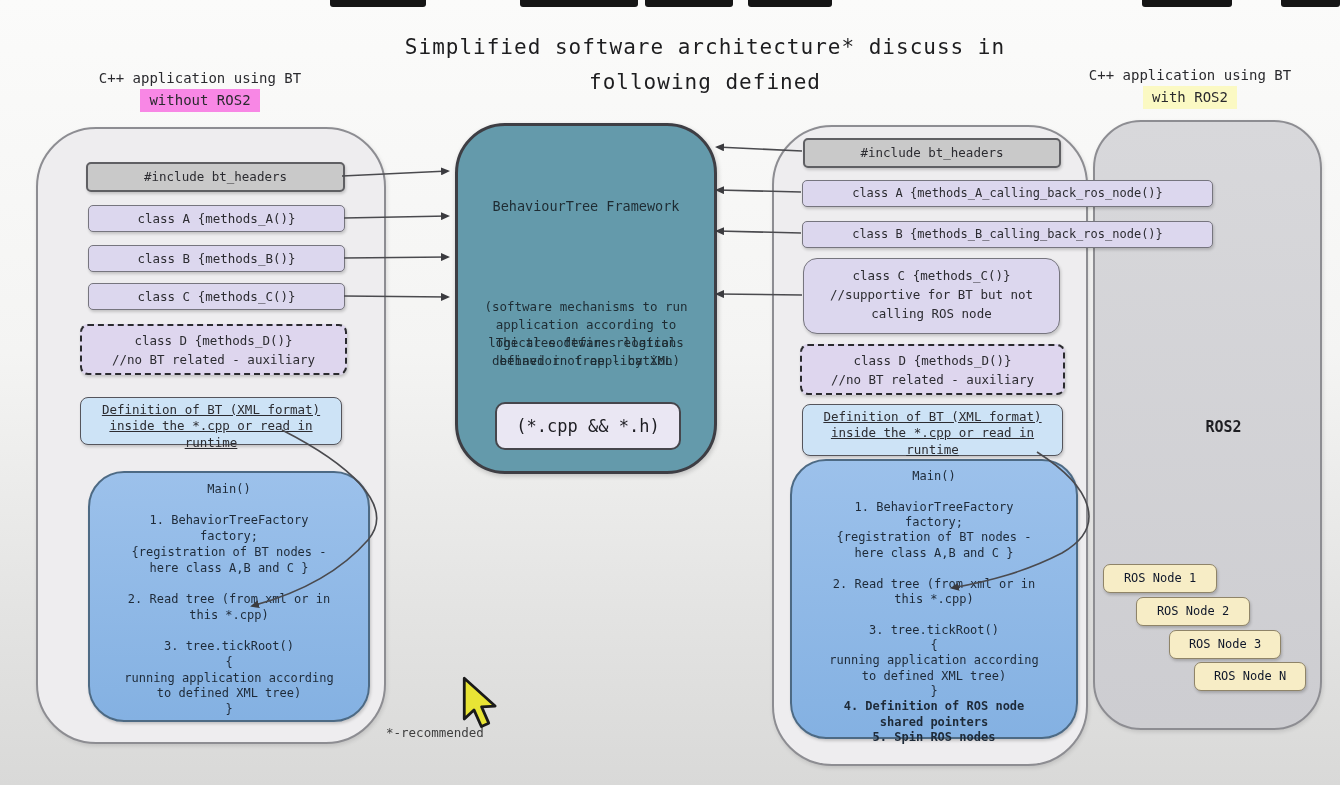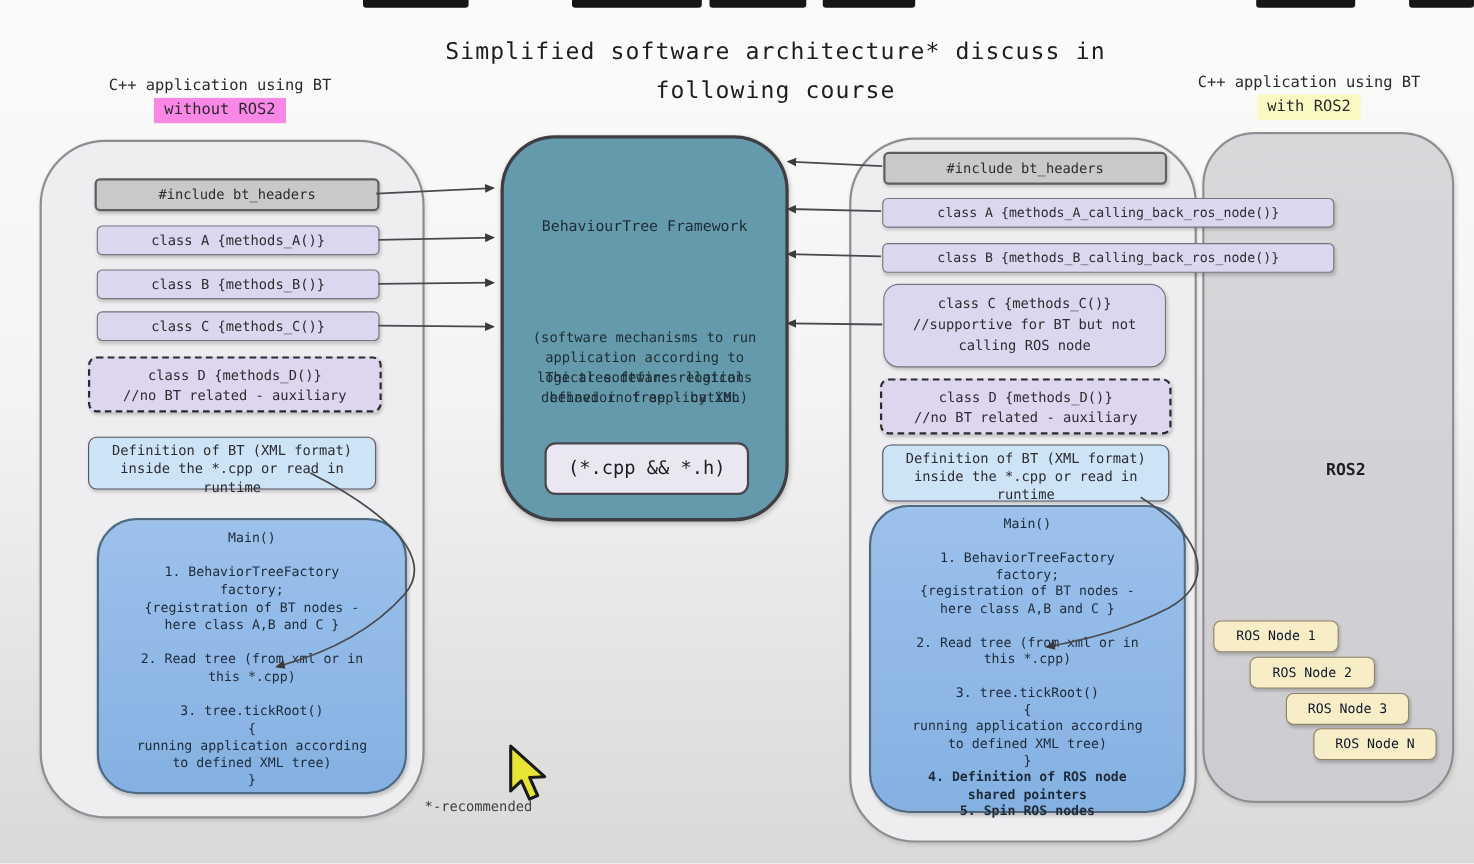--- a/index.html
+++ b/index.html
@@ -33,21 +33,21 @@
   .fw-file{position:absolute;left:37px;top:276px;width:182px;height:44px;border-radius:10px;
            background:#eae7f3;border:2px solid #46464c;font-size:17px;color:#1d1d22;
            line-height:44px;text-align:center;}
 
   .dbox{position:absolute;text-align:center;color:#2c2c31;font-size:12.5px;
         box-shadow:1px 2px 3px rgba(0,0,0,0.18);}
   .gray{background:#c9c9c9;border:2px solid #5f5f63;border-radius:5px;}
   .lav{background:#dcd7ee;border:1.5px solid #76757e;border-radius:5px;}
   .lav-big{background:#dcd7ee;border:1.5px solid #76757e;border-radius:14px;}
   .dashed{background:#ded6ee;border:2px dashed #2a2a2e;border-radius:8px;}
-  .defbox{background:#cde3f6;border:1.5px solid #55555c;border-radius:8px;}
+  .defbox{background:#cde3f6;border:1.5px solid #55555c;border-radius:8px;text-decoration:underline;}
   .mainbox{background:linear-gradient(180deg,#9cc1eb,#84b1e2);border:2px solid #4d6a84;border-radius:36px;
            color:#1e2a38;}
   .oneline{line-height:26px;}
   .lines{white-space:pre-line;}
   .boldlines{white-space:pre-line;font-weight:bold;}
 
   .rosnode{position:absolute;width:112px;height:27px;background:#f7edc6;border:1.5px solid #8f8468;
            border-radius:7px;font-size:12px;color:#0f172a;line-height:27px;text-align:center;
            box-shadow:1px 2px 3px rgba(0,0,0,0.2);}
 
@@ -60,21 +60,21 @@
 
 <div id="stage">
 
   <div class="topbar" style="left:330px;width:96px;"></div>
   <div class="topbar" style="left:520px;width:118px;"></div>
   <div class="topbar" style="left:645px;width:88px;"></div>
   <div class="topbar" style="left:748px;width:84px;"></div>
   <div class="topbar" style="left:1142px;width:90px;"></div>
   <div class="topbar" style="left:1281px;width:59px;"></div>
 
-  <div class="title"><span>Simplified software architecture* discuss in</span><br><span>following course</span></div>
+  <div class="title"><span>Simplified software architecture* discuss in</span><br><span>following defined</span></div>
 
   <div class="colhead" style="left:40px;top:68px;width:320px;">
     <span>C++ application using BT</span><br>
     <span class="hl hl-pink">without ROS2</span>
   </div>
   <div class="colhead" style="left:1040px;top:65px;width:300px;">
     <span>C++ application using BT</span><br>
     <span class="hl hl-yellow">with ROS2</span>
   </div>
 

